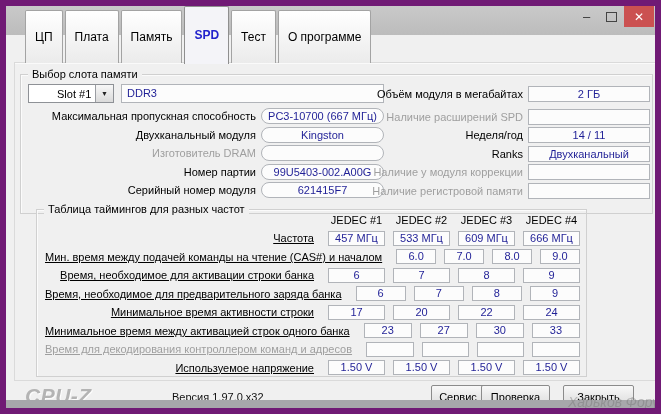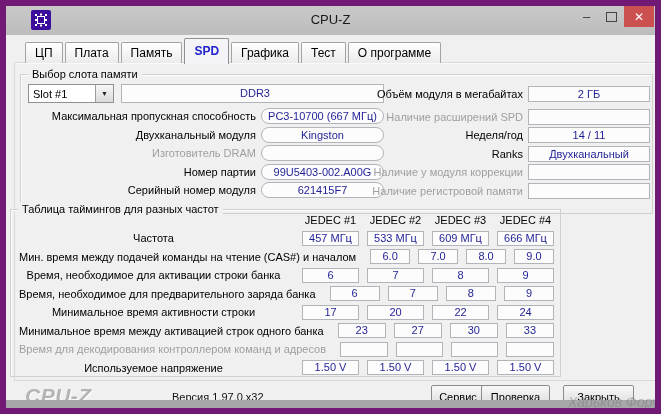--- a/index.html
+++ b/index.html
@@ -16,60 +16,60 @@
   .win-title{position:absolute;left:0;right:0;top:6px;text-align:center;
     font-size:13px;color:#1a1a1a;}
   .cap-btns{position:absolute;top:0;right:1px;display:flex;height:21px;}
   .cap-btn{width:25px;display:flex;align-items:center;justify-content:center;
     font-size:13px;color:#333;cursor:default;}
   .cap-btn .sq{display:inline-block;width:9px;height:8px;border:1px solid #444;background:transparent;}
   .cap-btn.close{width:30px;background:#cb5151;color:#fff;font-size:12px;}
   
   .tabstrip{position:absolute;left:19px;top:31px;height:26px;display:flex;align-items:flex-end;z-index:3;}
   .tab{margin-right:2px;border:1px solid #a3a3a3;border-bottom:none;border-radius:2px 2px 0 0;
-    background:linear-gradient(#ffffff,#ebebeb);height:20px;line-height:20px;padding:0 9px;
+    background:linear-gradient(#ffffff,#ebebeb);height:20px;line-height:20px;padding:16px 9px;
     font-size:12px;white-space:nowrap;cursor:default;}
   .tab.active{height:25px;line-height:24px;background:#f4f4f8;color:#2222cc;
     font-weight:bold;margin-bottom:-1px;border-color:#8f8f8f;}
   .tabpage{position:absolute;left:8px;top:56px;width:645px;height:319px;box-sizing:border-box;
     border:1px solid #dadada;background:#f0f0f0;box-shadow:inset 0 1px 0 #fafafa;}
   
   .gb{position:absolute;box-sizing:border-box;border:1px solid #d0d0d0;
     box-shadow:inset 1px 1px 0 rgba(255,255,255,.75);z-index:4;}
   .gb .legend{position:absolute;top:-8px;left:7px;background:#f0f0f0;padding:0 4px;
     font-size:11px;line-height:15px;white-space:nowrap;}
   .gb1{left:14px;top:68px;width:633px;height:140px;}
-  .gb2{left:4px;top:203px;width:551px;height:168px;padding-left:12px;}
+  .gb2{left:30px;top:203px;width:551px;height:168px;padding-left:12px;}
   
   .fieldbox{box-sizing:border-box;background:#fcfcfc;border:1px solid #b1b4b9;
     color:#1f1f96;font-size:11px;text-align:center;height:16px;line-height:14px;
     white-space:nowrap;overflow:hidden;}
   .slot-area{position:absolute;left:7px;top:9px;display:flex;}
   .slot-select{box-sizing:border-box;width:86px;height:19px;background:#fff;
-    border:1px solid #8e9196;display:flex;align-items:center;font-size:11px;cursor:default;}
+    border:1px solid #8e9196;display:flex;align-items:center;font-size:11px;cursor:default;padding-left:24px;}
   .slot-select .txt{flex:1;padding-left:4px;color:#000;}
   .slot-select .arrow-btn{width:17px;align-self:stretch;border-left:1px solid #9a9da2;
     background:linear-gradient(#f7f7f7,#dadada);display:flex;align-items:center;
     justify-content:center;font-size:7px;color:#222;}
-  .ddr3{margin-left:7px;width:263px;height:19px;line-height:17px;text-align:center;padding-left:5px;}
+  .ddr3{margin-left:7px;width:263px;height:19px;line-height:17px;text-align:left;padding-left:5px;}
   .left-col{position:absolute;left:7px;top:32px;width:356px;}
   .right-col{position:absolute;right:2px;top:9px;width:281px;}
   .row{display:flex;align-items:center;height:18.5px;}
   .right-col .row:first-child{height:19px;margin-bottom:4.5px;}
   .row .lbl{flex:1;text-align:right;padding-right:5px;white-space:nowrap;}
   .left-col .fieldbox{width:123px;border-radius:8px;}
   .right-col .fieldbox{width:122px;}
   .lbl.disabled{color:#9f9f9f;}
   
   .hdr-wrap{position:absolute;left:8px;right:6px;top:3px;display:flex;align-items:center;height:14px;}
   .hdr-wrap .spacer{flex:1;}
   .hdr{width:57px;margin-left:8px;text-align:center;font-size:11px;white-space:nowrap;}
   .trows{position:absolute;left:8px;right:6px;top:19px;}
   .trow{display:flex;align-items:center;height:18.5px;}
-  .trow .lbl{flex:1;text-align:center;padding-right:6px;white-space:nowrap;}
+  .trow .lbl{flex:1;text-align:right;padding-right:6px;white-space:nowrap;text-decoration:underline;}
   .trow .cell{width:57px;margin-left:8px;height:15px;line-height:13px;}
   
   .logo{position:absolute;left:19px;top:378px;font-size:21px;font-weight:bold;font-style:italic;
     color:#b4b4b4;letter-spacing:.5px;text-shadow:1px 1px 0 #fdfdfd;}
   .version{position:absolute;left:166px;top:385px;font-size:11px;color:#111;}
   .btn{position:absolute;top:379px;height:23px;box-sizing:border-box;border:1px solid #8b8b8b;
     border-radius:2px;background:linear-gradient(#f8f8f8,#e9e9e9 48%,#dddddd);
     font-size:11px;color:#000;display:flex;align-items:center;justify-content:center;cursor:default;}
   .btn-service{left:425px;width:54px;}
   .btn-service-arrow{left:478px;width:20px;font-size:7px;}
@@ -110,21 +110,20 @@
           <span>✕</span>
         </div>
     </div>
   </div>
 
   <div class="tabstrip">
     <div class="tab">ЦП</div>
     <div class="tab">Плата</div>
     <div class="tab">Память</div>
     <div class="tab active">SPD</div>
-    <div class="tab">Графика</div>
     <div class="tab">Тест</div>
     <div class="tab">О программе</div>
   </div>
   <div class="tabpage"></div>
 
   <div class="gb gb1">
     <div class="legend">Выбор слота памяти</div>
 
     <div class="slot-area">
       <div class="slot-select">

